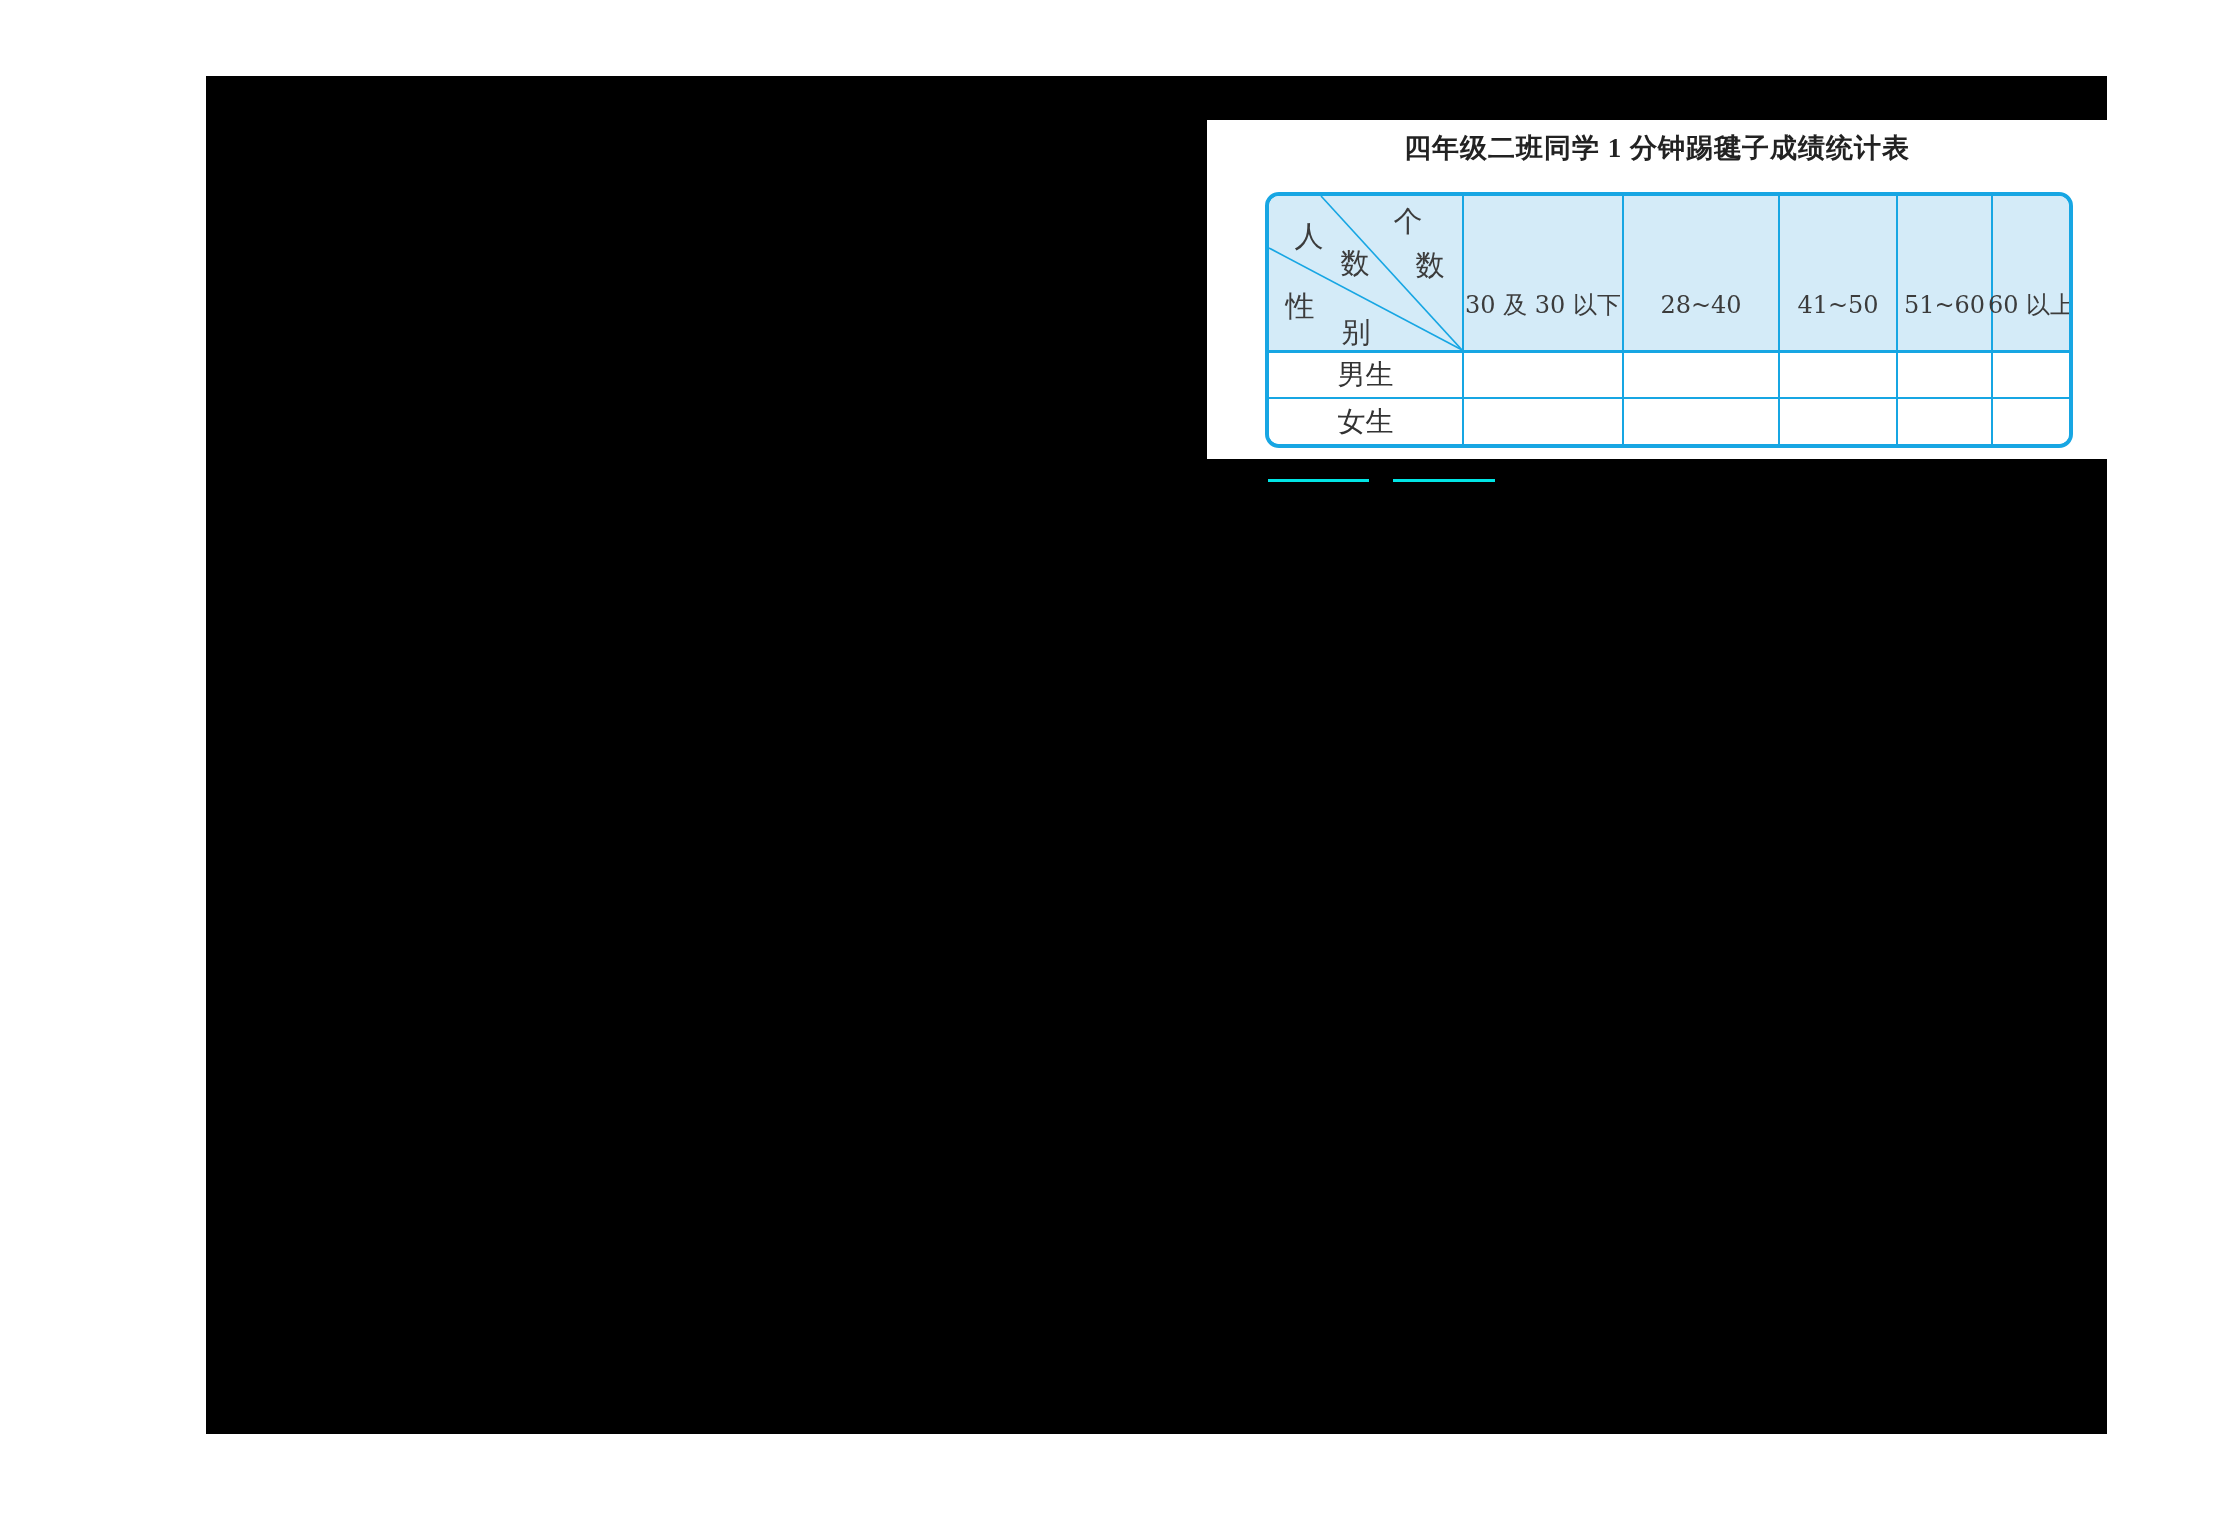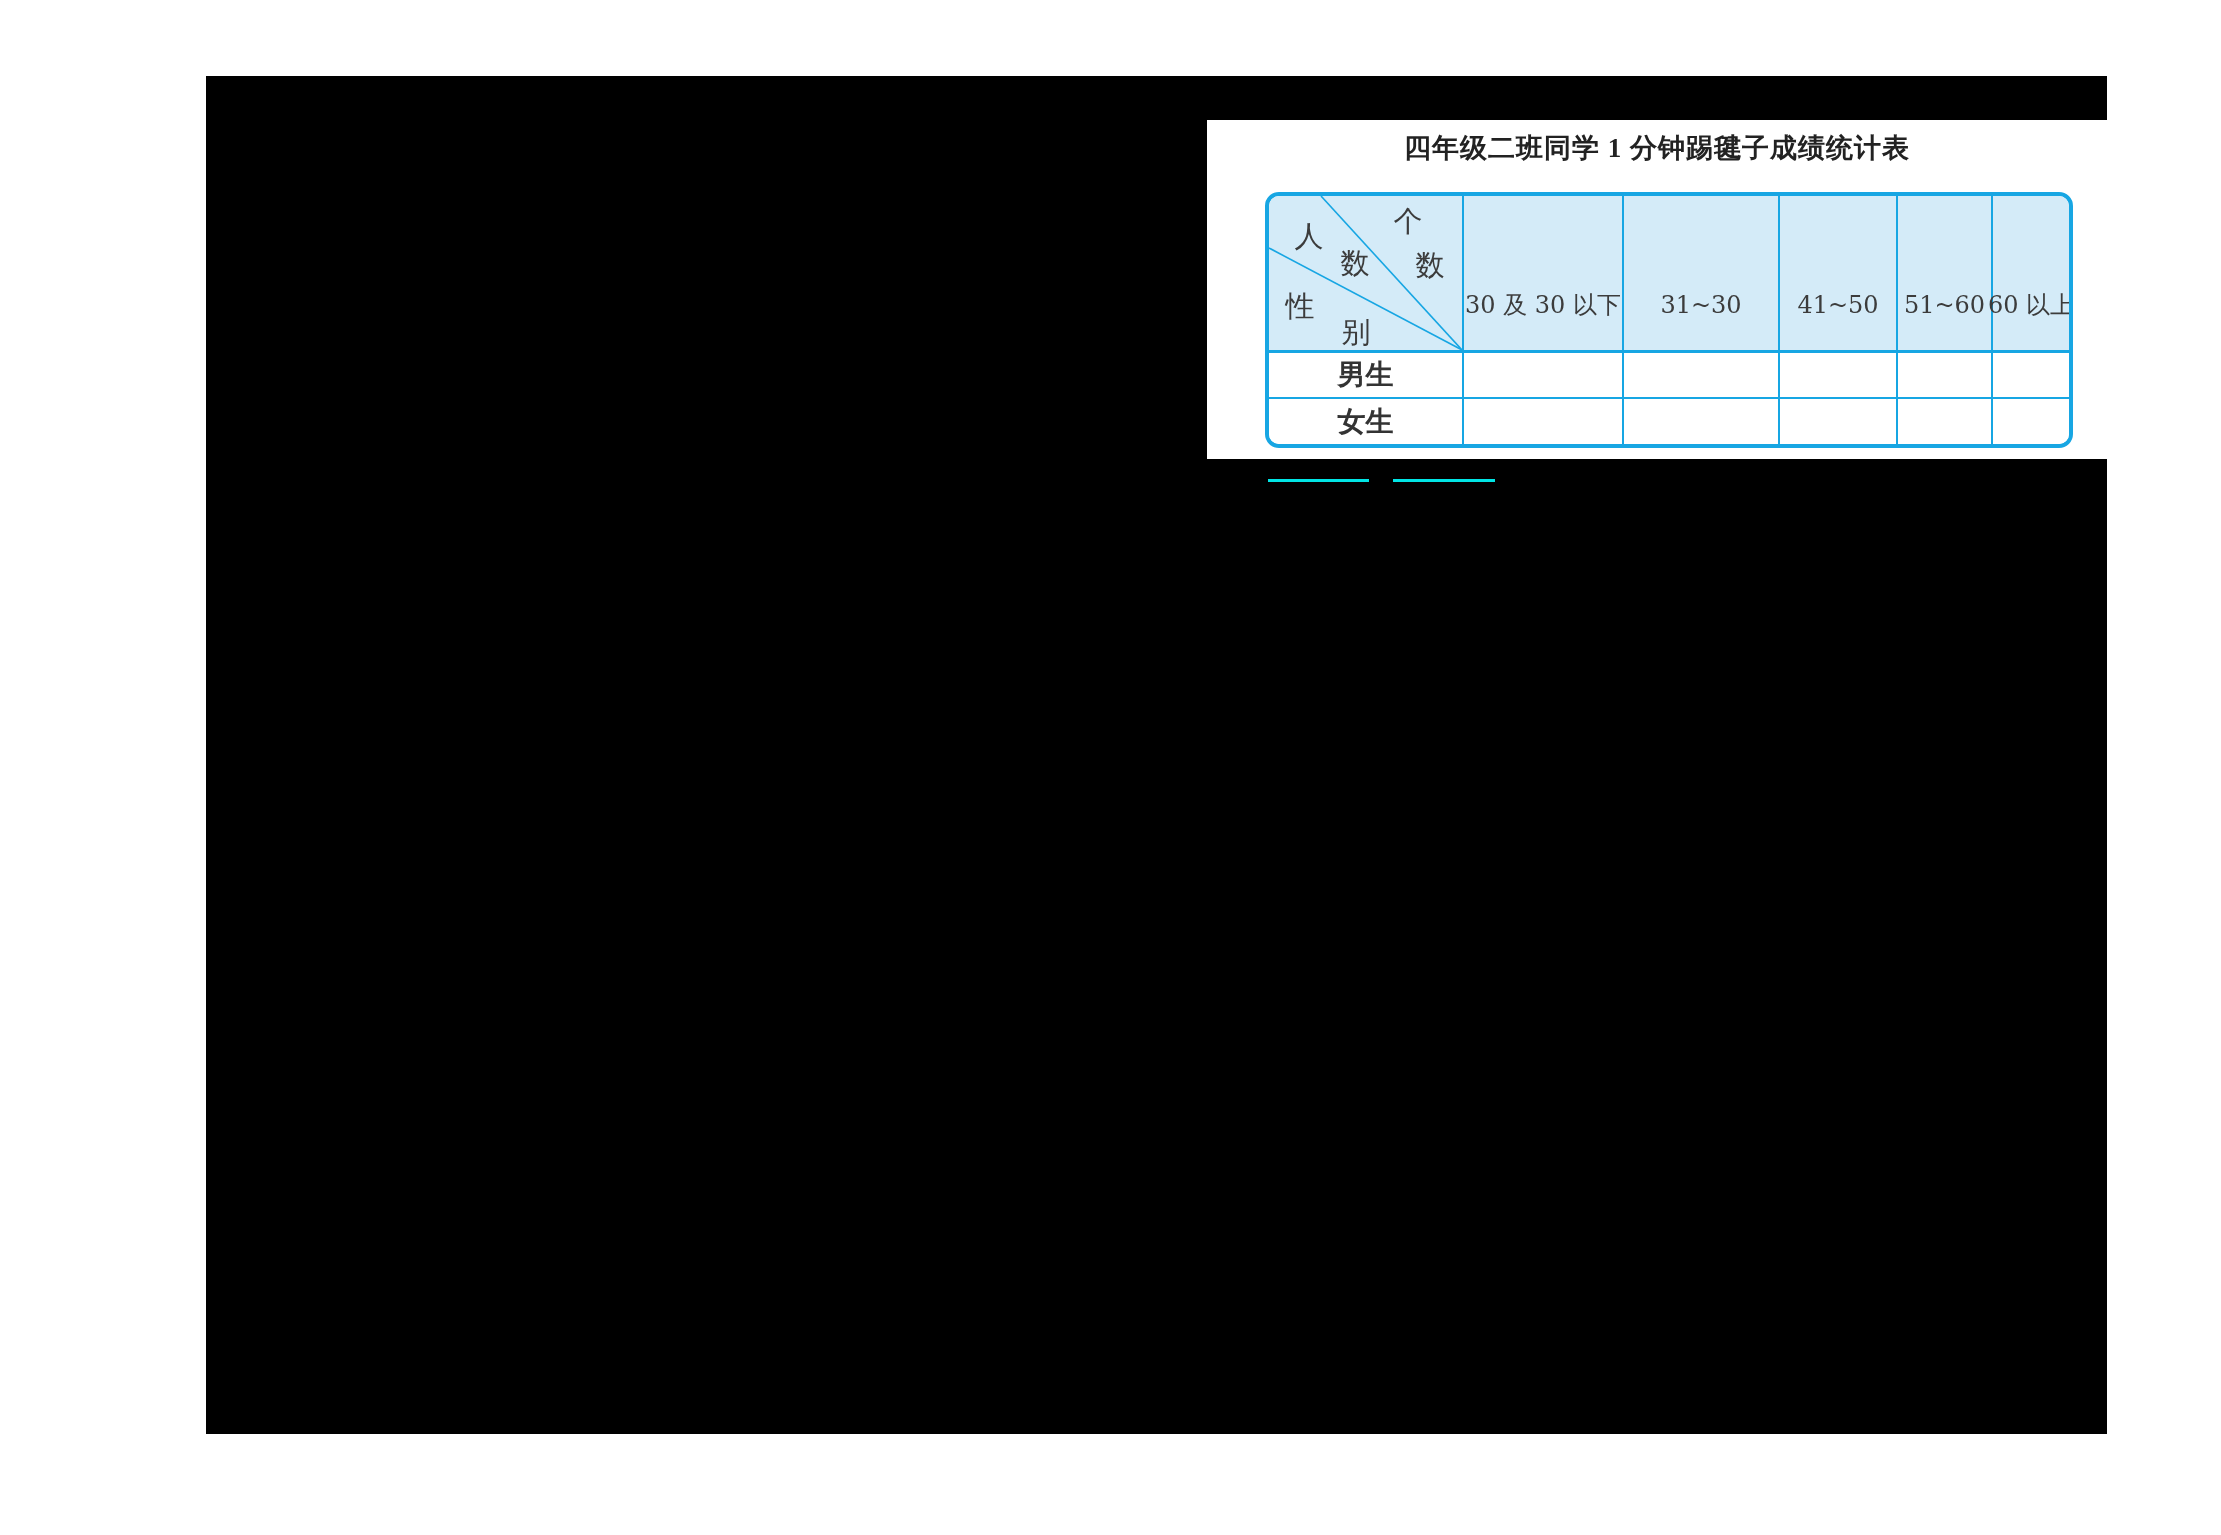--- a/index.html
+++ b/index.html
@@ -82,21 +82,20 @@
     white-space: nowrap;
     overflow: visible;
   }
   .row-head {
     display: flex;
     align-items: center;
     justify-content: center;
     font-size: 28px;
     color: #333333;
     font-family: "DejaVu Serif", "Liberation Serif", serif;
-    font-weight: bold;
   }
   .corner-svg {
     position: absolute;
     left: 0;
     top: 0;
   }
   .corner-char {
     position: absolute;
     width: 30px;
     height: 30px;
@@ -139,21 +138,21 @@
           <line x1="0" y1="52" x2="193" y2="154" stroke="#17a6e3" stroke-width="1.6"></line>
         </svg>
         <span class="corner-char ch-ren">人</span>
         <span class="corner-char ch-shu1">数</span>
         <span class="corner-char ch-ge">个</span>
         <span class="corner-char ch-shu2">数</span>
         <span class="corner-char ch-xing">性</span>
         <span class="corner-char ch-bie">别</span>
       </div>
       <div class="cell head col-head">30 及 30 以下</div>
-      <div class="cell head col-head">31~30</div>
+      <div class="cell head col-head">28~40</div>
       <div class="cell head col-head">41~50</div>
       <div class="cell head col-head">51~60</div>
       <div class="cell head col-head last-col">60 以上</div>
 
       <div class="cell row-head">男生</div>
       <div class="cell"></div>
       <div class="cell"></div>
       <div class="cell"></div>
       <div class="cell"></div>
       <div class="cell last-col"></div>

